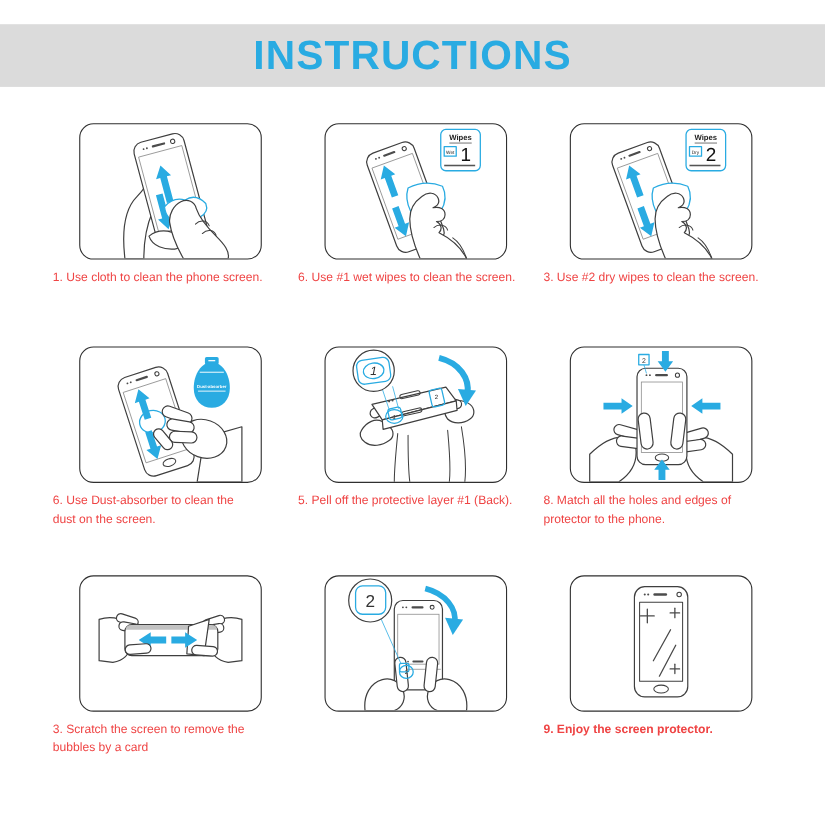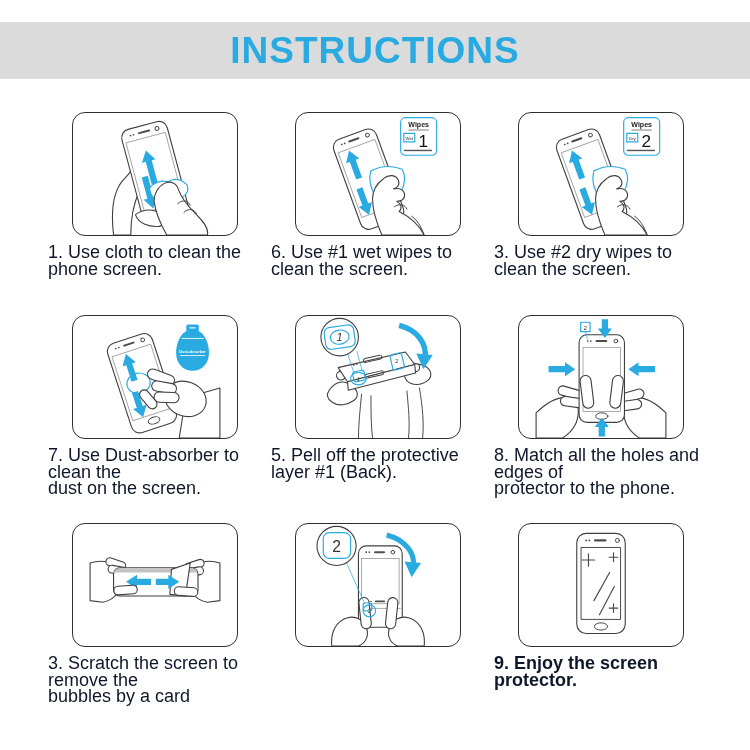--- a/index.html
+++ b/index.html
@@ -14,21 +14,21 @@
   .band .title {
     font-size:37px; font-weight:bold; color:#29abe2; letter-spacing:1px;
   }
   .cell { position:absolute; width:223px; }
   .fig {
     margin-left:26px; width:166px; height:124px; box-sizing:border-box;
     border:1.6px solid #2f2f2f; border-radius:13px; background:#fff;
   }
   .fig svg { width:100%; height:100%; display:block; }
   .cap {
-    margin:8px 0 0 2px; font-size:18px; line-height:16.5px; color:#0f172a;
+    margin:8px 0 0 2px; font-size:11px; line-height:16.5px; color:#ef4444;
     white-space:pre-line;
   }
   
   .ln { fill:#fff; stroke:#3f3f3f; stroke-width:1.4; stroke-linejoin:round; stroke-linecap:round; }
   .ln2 { fill:none; stroke:#3f3f3f; stroke-width:1.2; stroke-linejoin:round; stroke-linecap:round; }
   .lt { fill:none; stroke:#8a8a8a; stroke-width:0.9; }
   .bl { fill:#29abe2; }
   .blo { fill:none; stroke:#29abe2; stroke-width:1.5; stroke-linejoin:round; }
   .blo2 { fill:#fff; stroke:#29abe2; stroke-width:1.5; stroke-linejoin:round; }
   .dk { fill:#4c4c4c; }
@@ -160,21 +160,21 @@
         <g>
           <rect class="bl" x="123" y="11" width="16" height="9" rx="2"></rect>
           <rect x="127" y="14.5" width="8" height="1.4" fill="#fff"></rect>
           <path class="bl" d="M131,17 C143,17 152,31 152,47 C152,61 143,70 131,70 C119,70 110,61 110,47 C110,31 119,17 131,17 Z"></path>
           <rect x="117" y="28" width="28" height="1.3" fill="#ffffff" opacity="0.85"></rect>
           <text x="131" y="47" font-size="5" font-weight="bold" fill="#fff" text-anchor="middle">Dust-absorber</text>
           <rect x="115" y="50" width="32" height="1.2" fill="#ffffff" opacity="0.85"></rect>
         </g>
       </svg>
     </div>
-    <div class="cap">7. Use Dust-absorber to clean the
+    <div class="cap">6. Use Dust-absorber to clean the
 dust on the screen.</div>
   </div>
 
   <div class="cell" style="left:269px; top:315px;">
     <div class="fig">
       <svg viewBox="0 0 166 156">
         <path class="ln2" d="M62,100 C60,120 58,140 58,156"></path>
         <path class="ln2" d="M74,102 C74,122 74,140 76,156"></path>
         <path class="ln2" d="M120,96 C122,118 124,138 122,156"></path>
         <path class="ln2" d="M136,92 C140,116 142,138 140,156"></path>

